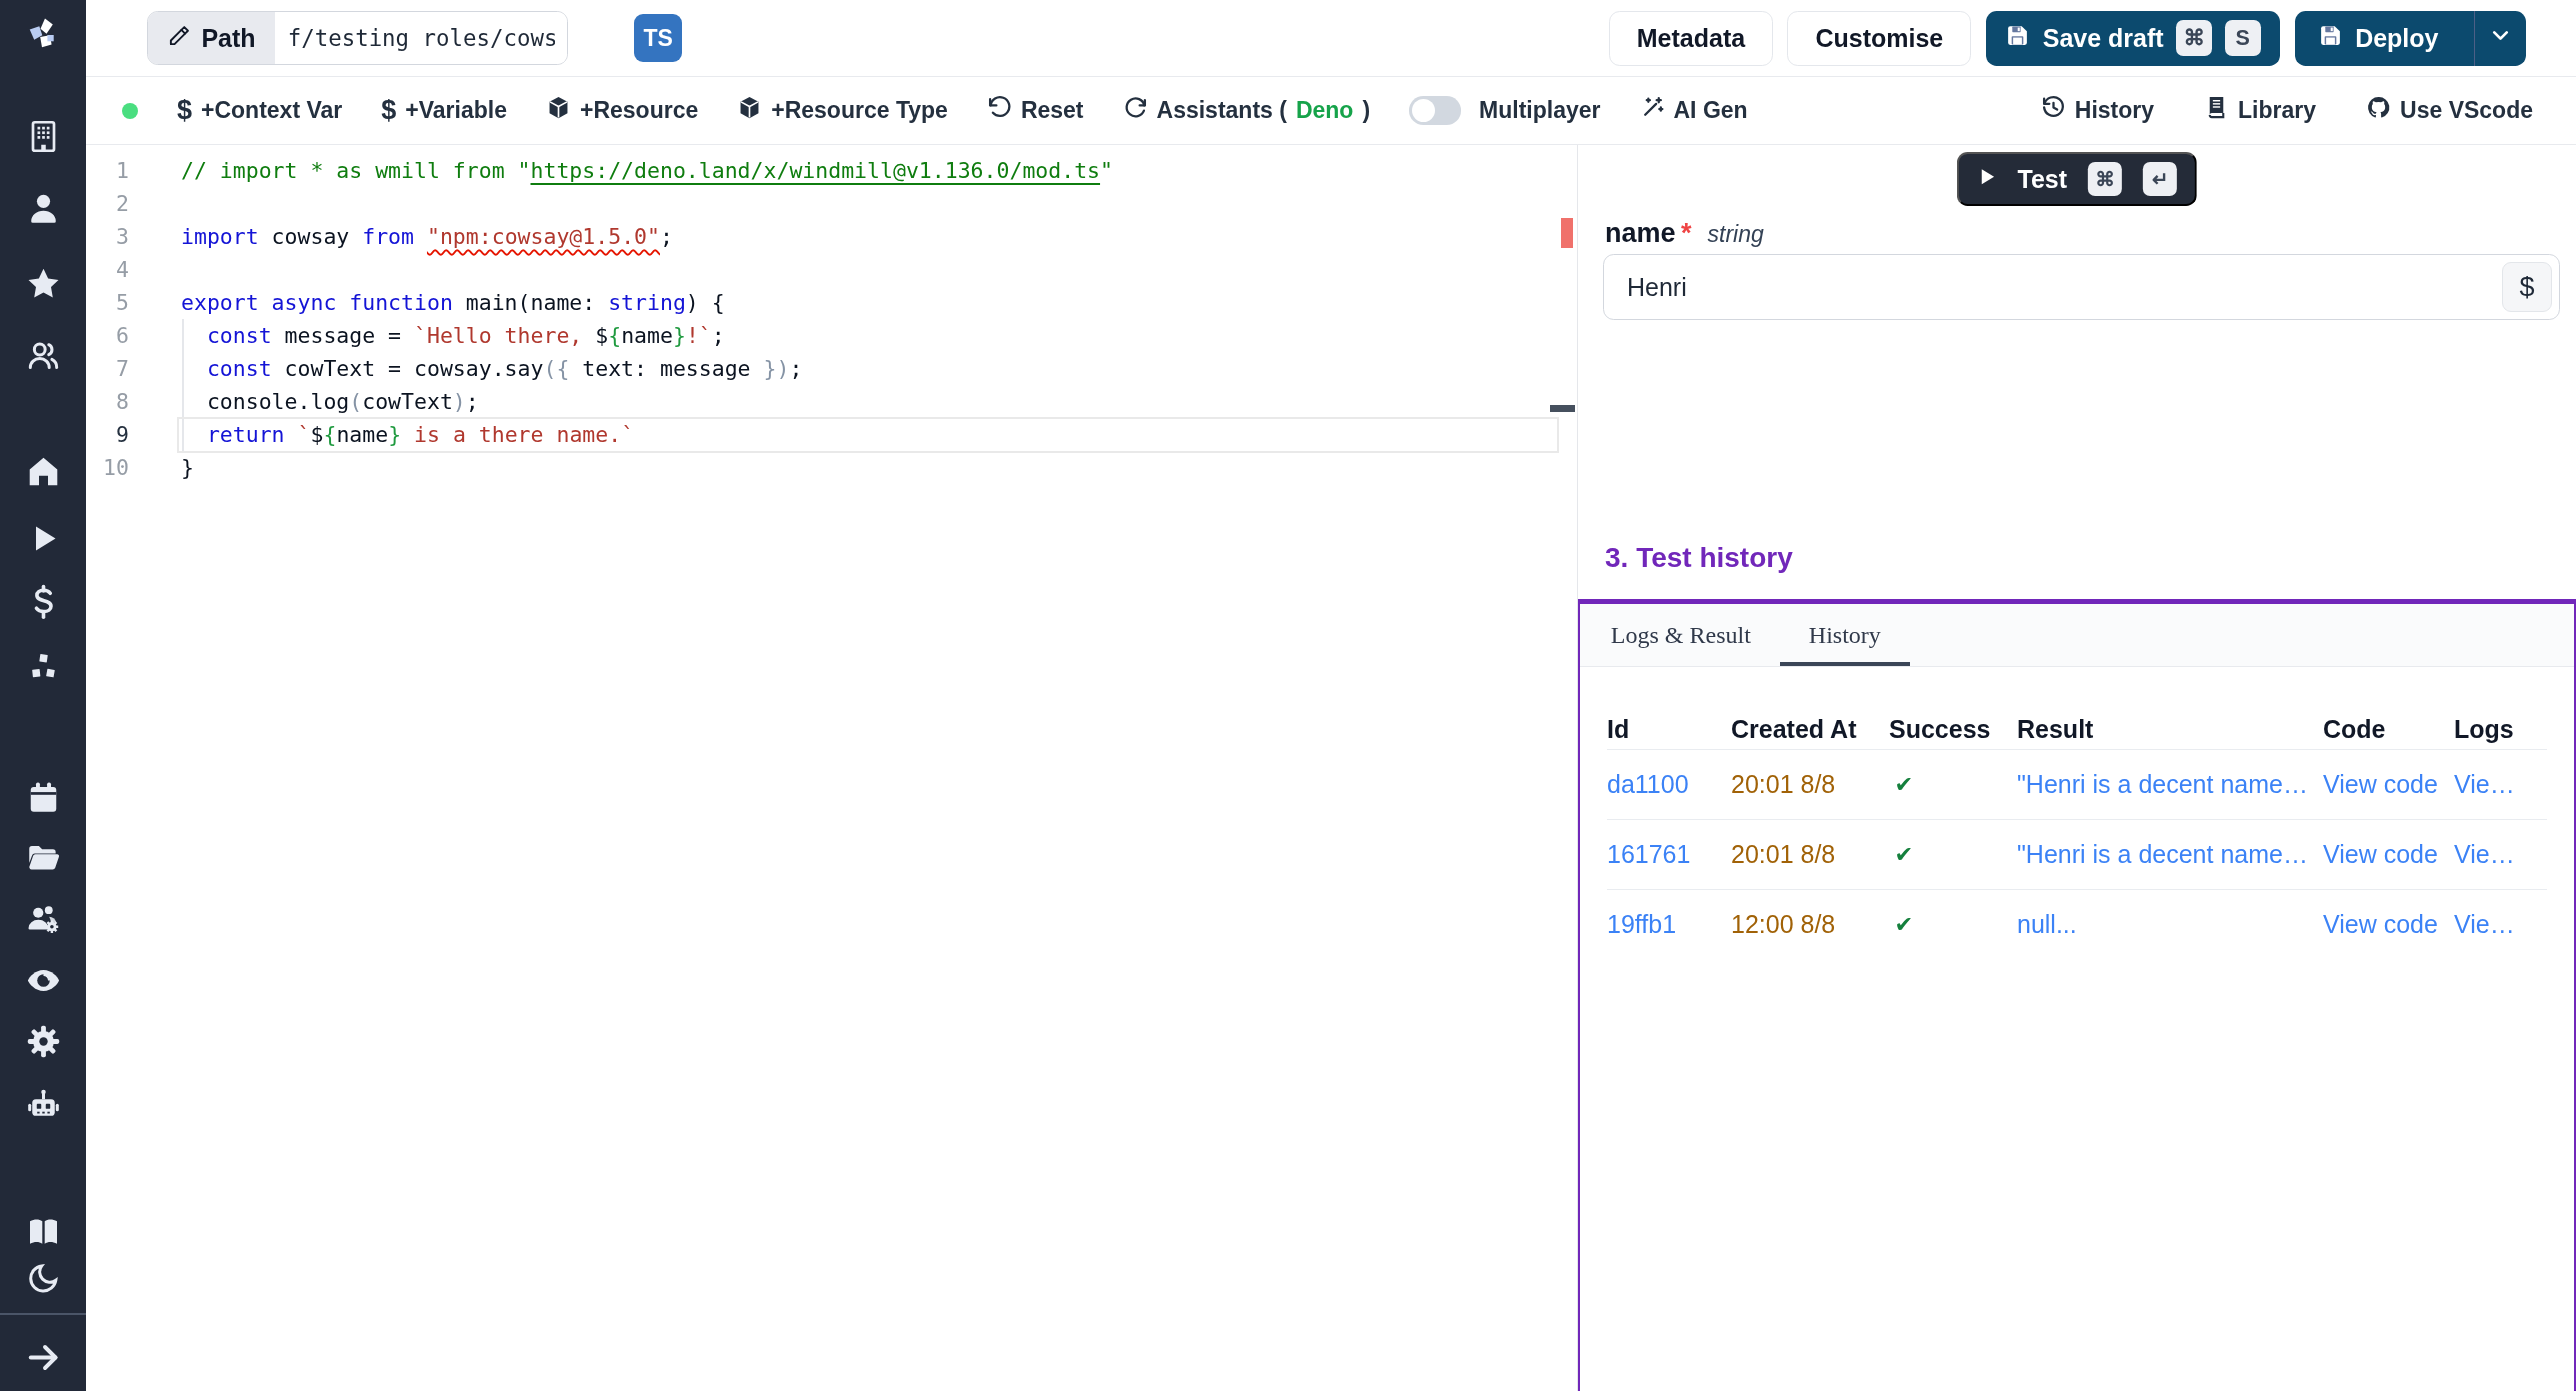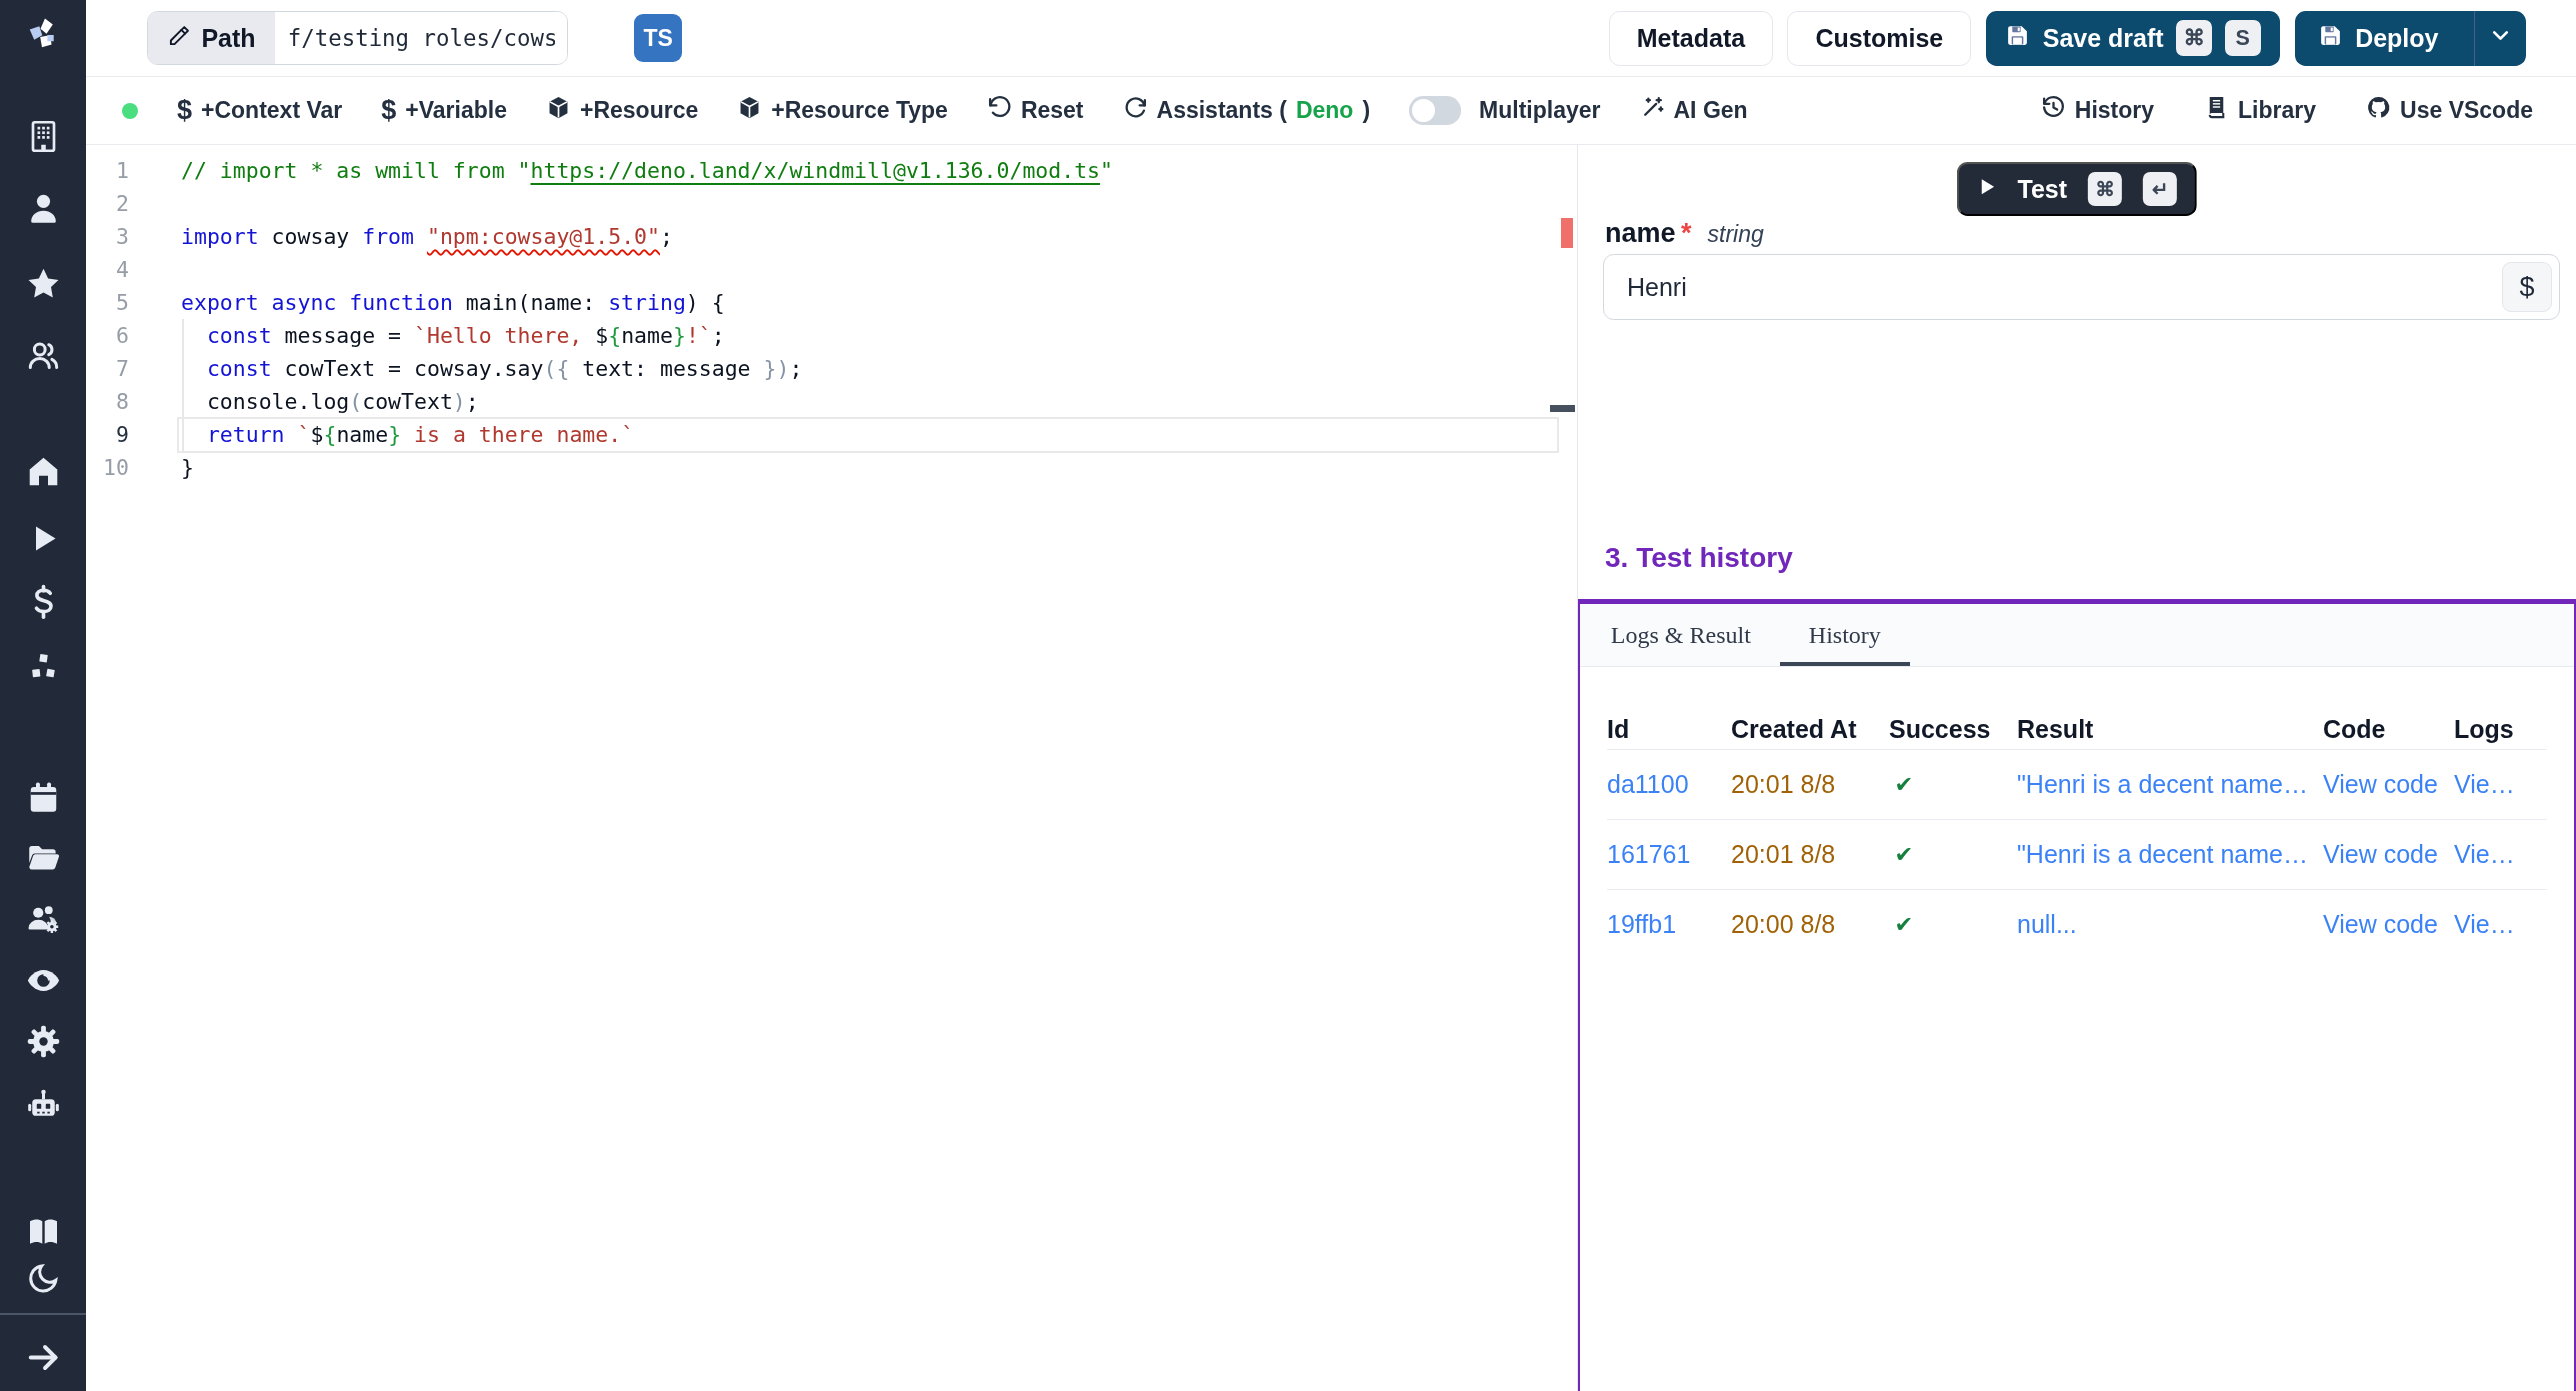--- a/index.html
+++ b/index.html
@@ -76,21 +76,21 @@
   .grn  { color:#1f9a3f; }
   .pr   { color:#8593a5; }
   .current-line-box { position:absolute; left:91px; width:1382px; top:272px; height:36px;
     border:2.7px solid #e9e9e9; pointer-events:none; }
   .indent-guide { position:absolute; left:96px; top:174px; width:1.8px; height:132px; background:#e5e7eb; }
   .ruler-error { position:absolute; right:3.6px; top:73px; width:12.5px; height:30px; background:#f0716b; }
   .ruler-cursor { position:absolute; right:1.8px; top:260px; width:25px; height:7.2px; background:#46505e; }
 
   
   .panel { position:relative; flex:1; background:#fff; }
-  .test-btn { position:absolute; top:17px; left:50%; transform:translateX(-50%);
+  .test-btn { position:absolute; top:7px; left:50%; transform:translateX(-50%);
     height:54px; background:#242b38; border-radius:10.7px; color:#fff; display:flex; align-items:center;
     gap:21px; padding:0 18px; font-size:25px; font-weight:700; cursor:pointer; }
   .test-btn .kbd { min-width:34px; height:34px; font-size:19.7px; }
   .field-label { position:absolute; top:73px; left:27px; font-size:27px; display:flex; align-items:baseline; gap:5.4px; }
   .fl-name { font-weight:700; color:#111827; }
   .fl-req { color:#ef4444; font-weight:700; }
   .fl-type { font-style:italic; font-size:23px; color:#334155; margin-left:10.7px; }
   .value-wrap { position:absolute; top:109px; left:25px; width:957px; height:66px; }
   .value-input { width:100%; height:100%; border:1.8px solid #d3d7de; border-radius:10.7px; font-size:25px;
     color:#1f2937; padding:0 81px 0 23px; outline:none; font-family:"Liberation Sans", sans-serif; }
@@ -506,21 +506,21 @@
                 <div class="hrow hdata">
                   <span class="cell-link">161761</span>
                   <span class="cell-time">20:01 8/8</span>
                   <span class="cell-check">✔</span>
                   <span class="cell-link">"Henri is a decent name"...</span>
                   <span class="cell-link">View code</span>
                   <span class="cell-link">View logs</span>
                 </div>
                 <div class="hrow hdata">
                   <span class="cell-link">19ffb1</span>
-                  <span class="cell-time">20:00 8/8</span>
+                  <span class="cell-time">12:00 8/8</span>
                   <span class="cell-check">✔</span>
                   <span class="cell-link">null...</span>
                   <span class="cell-link">View code</span>
                   <span class="cell-link">View logs</span>
                 </div>
               </div>
           </div>
         </div>
       </div>
 

